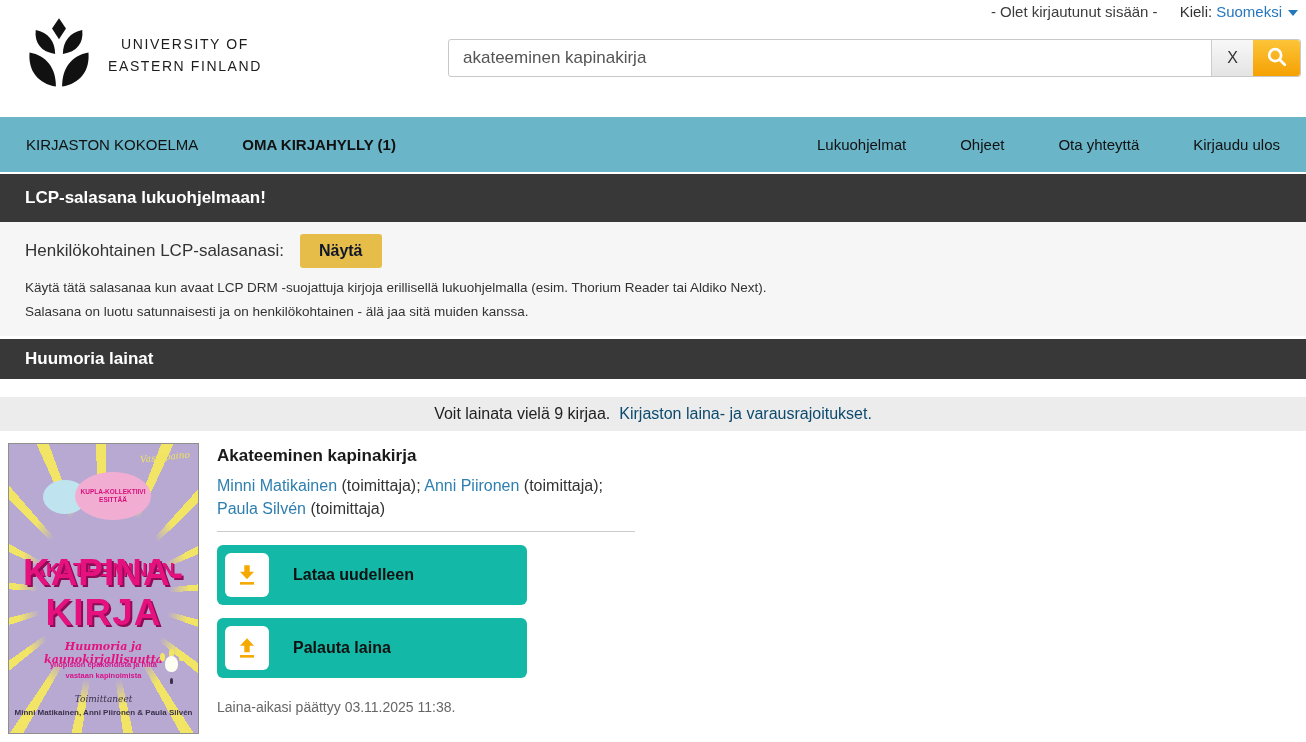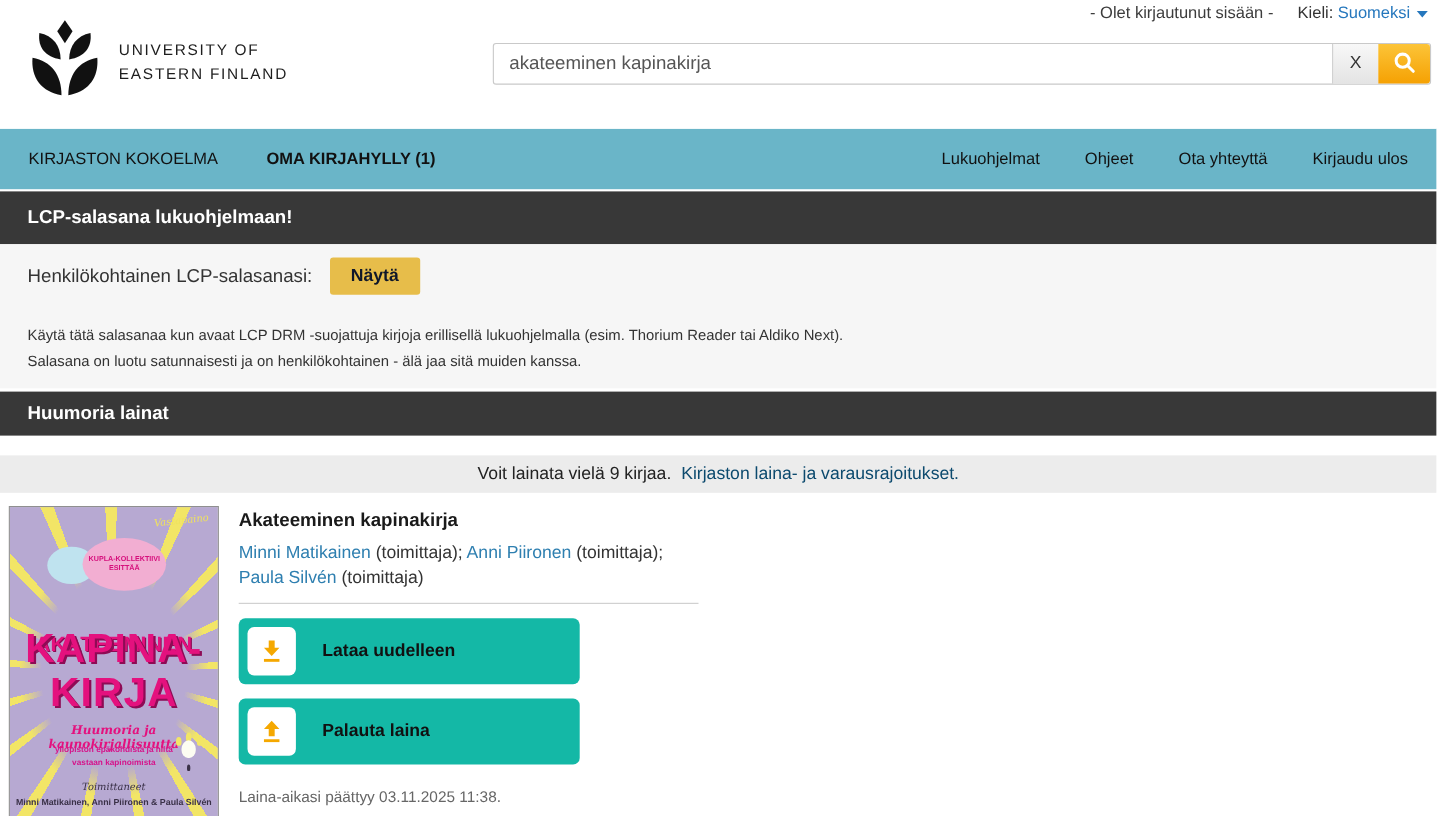--- a/index.html
+++ b/index.html
@@ -5,41 +5,41 @@
   * { margin:0; padding:0; box-sizing:border-box; }
   html,body { width:1306px; height:742px; background:#fff; font-family:"Liberation Sans", sans-serif; overflow:hidden; }
 
   
   .topbar { position:relative; height:117px; background:#fff; }
   .login-row { position:absolute; top:3px; right:8px; font-size:15px; color:#3c3c3c; display:flex; align-items:center; gap:4px; }
   .login-row .lang-label { margin-left:18px; color:#333; }
   .lang-select { color:#2577bd; cursor:pointer; display:flex; align-items:center; gap:6px; }
   .chevron-down { width:0; height:0; border-left:5px solid transparent; border-right:5px solid transparent; border-top:6px solid #2577bd; margin-top:2px; }
   .logo { position:absolute; left:28px; top:18px; display:flex; align-items:center; gap:18px; cursor:pointer; }
-  .logo-text { font-size:14px; letter-spacing:1.6px; color:#1d1d1d; line-height:1.55; }
+  .logo-text { font-size:14px; letter-spacing:1.6px; color:#1d1d1d; line-height:1.55;text-align:center; }
   .searchbox { position:absolute; left:448px; top:39px; width:853px; height:38px; display:flex; border:1px solid #c9c9c9; border-radius:3px; background:#fff; }
   .search-input { flex:1; border:none; outline:none; padding:0 14px; font-size:17px; color:#555; font-family:"Liberation Sans", sans-serif; background:transparent; }
   .clear-btn { width:42px; border:none; border-left:1px solid #ccc; background:linear-gradient(#f8f8f8,#e4e4e4); font-size:16px; color:#333; cursor:pointer; font-family:"Liberation Sans", sans-serif; }
   .search-btn { width:47px; border:none; background:linear-gradient(#fcc438,#f5a103); border-radius:0 3px 3px 0; cursor:pointer; display:flex; align-items:center; justify-content:center; }
 
   
   .mainnav { height:55px; background:#6ab5c8; display:flex; align-items:center; padding:0 26px; font-size:15px; color:#111; }
   .nav-left { display:flex; gap:44px; }
-  .nav-right { margin-left:auto; display:flex; gap:41px; }
+  .nav-right { margin-left:auto; display:flex; gap:54px; }
   .nav-item { cursor:pointer; white-space:nowrap; }
   .nav-item.active { font-weight:bold; }
 
   
   .banner { background:#383838; color:#fff; font-weight:bold; font-size:17px; display:flex; align-items:center; padding:0 25px; }
   .banner.b1 { height:48px; margin-top:2px; }
   .banner.b2 { height:40px; margin-top:3px; }
 
   
   .lcp-section { background:#f6f6f6; padding:12px 25px 13px; }
-  .pw-row { display:flex; align-items:center; gap:16px; margin-bottom:25px; }
+  .pw-row { display:flex; align-items:center; gap:16px; margin-bottom:8px; }
   .pw-label { font-size:17px; color:#333; }
   .show-btn { background:#e7bd4a; color:#0f172a; border:none; border-radius:3px; font-size:16px; font-weight:bold; padding:8px 19px; cursor:pointer; font-family:"Liberation Sans", sans-serif; }
   .lcp-info { font-size:13.5px; color:#333; line-height:1.75; }
 
   
   .quota-bar { margin-top:18px; height:34px; background:#ececec; display:flex; align-items:center; justify-content:center; gap:9px; font-size:16px; }
   .quota-text { color:#222; }
   .quota-link { color:#0c4a6e; cursor:pointer; }
 
   

